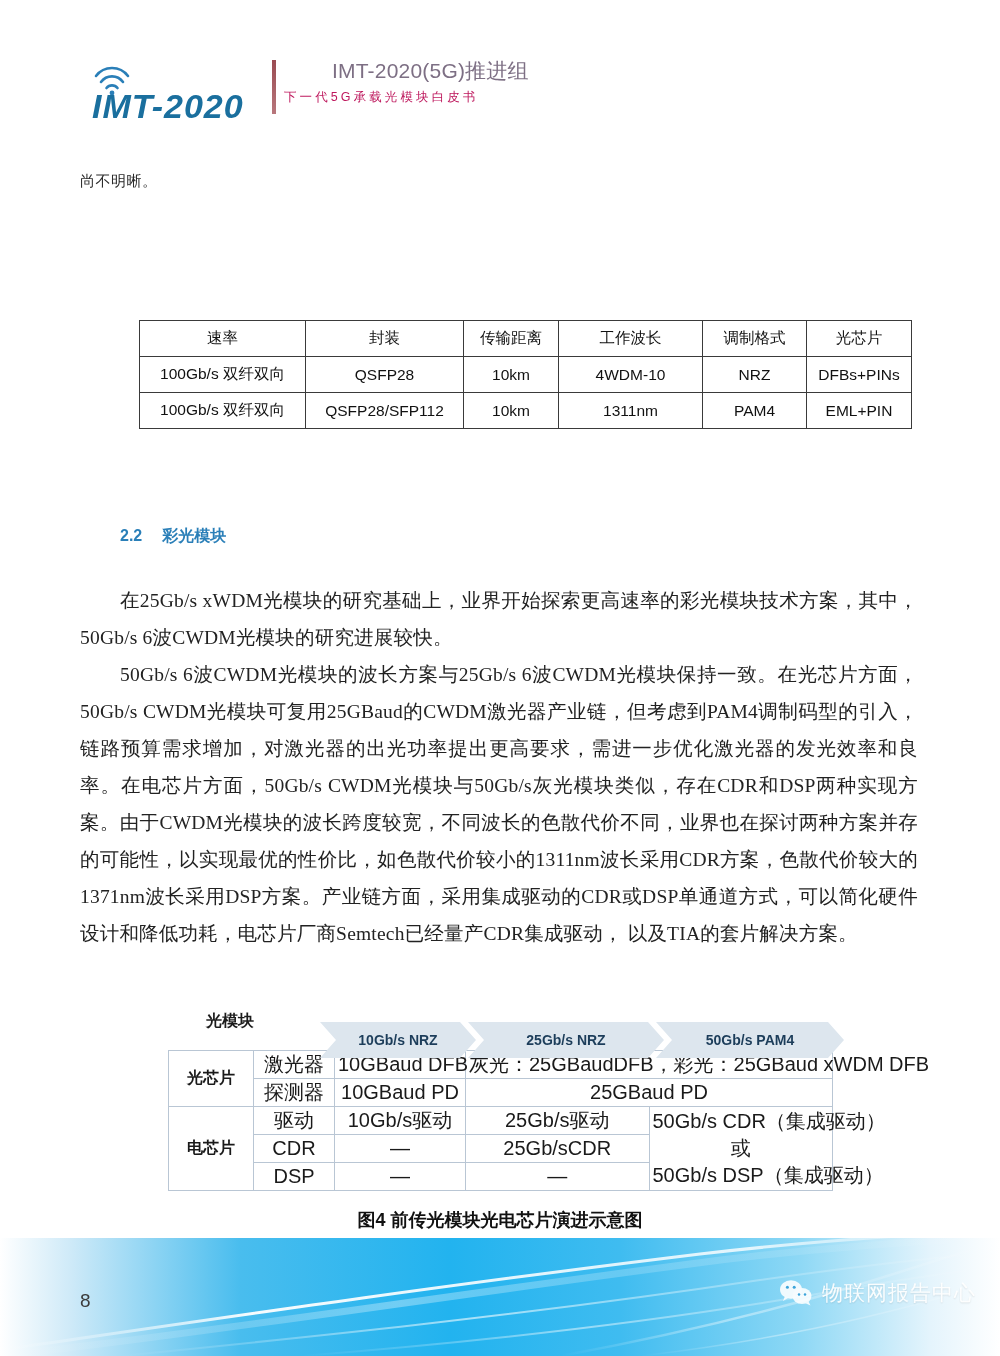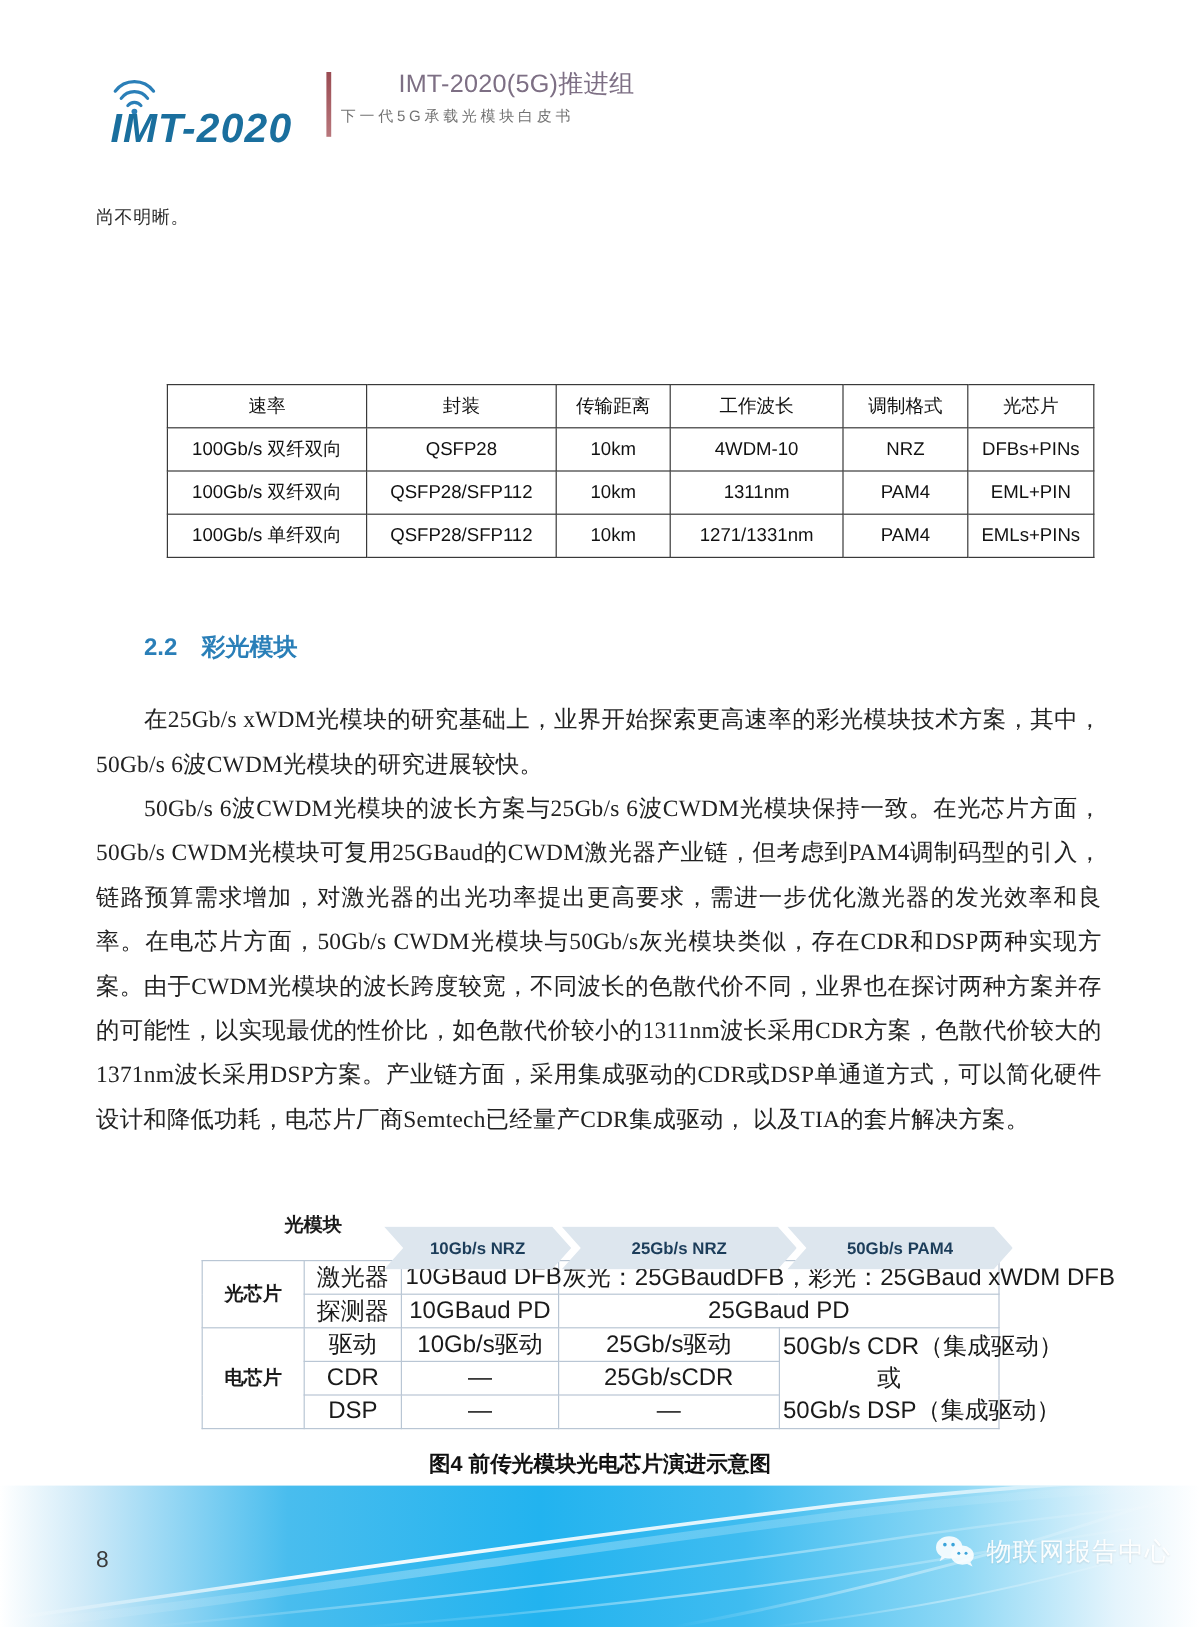--- a/index.html
+++ b/index.html
@@ -14,21 +14,21 @@
   
   .header{position:absolute;left:0;top:0;width:1000px;height:150px;}
   .logo-wrap{position:absolute;left:88px;top:52px;width:180px;height:70px;}
   .logo-svg{display:block;}
   .brand-bar{position:absolute;left:272px;top:60px;width:4px;height:54px;
     background:linear-gradient(180deg,#9a4b52 0%, #b8777c 100%);}
   .brand-txt{position:absolute;left:284px;top:58px;}
   .brand-title{font-family:"Liberation Sans",sans-serif;font-size:21px;
     color:#7d6f84;letter-spacing:.2px;line-height:26px;white-space:nowrap;margin-left:48px;}
   .brand-sub{font-family:"Liberation Sans",sans-serif;font-size:12.5px;
-    color:#737373;letter-spacing:3.1px;line-height:20px;margin-top:3px;white-space:nowrap;}
+    color:#be185d;letter-spacing:3.1px;line-height:20px;margin-top:3px;white-space:nowrap;}
 
   
   .lead-line{position:absolute;left:80px;top:172px;font-size:15px;color:#2a2a2a;
     letter-spacing:.5px;}
 
   .tbl3-cap{position:absolute;left:0;top:272px;width:1000px;text-align:center;
     font-family:"Liberation Sans",sans-serif;font-weight:bold;font-size:17.5px;color:#1a1a1a;}
 
   
   .tbl3{position:absolute;left:139px;top:320px;width:722px;
@@ -38,33 +38,33 @@
     padding:0 2px;white-space:nowrap;}
   .tbl3 .c0{width:161px;}
   .tbl3 .c1{width:153px;}
   .tbl3 .c2{width:90px;}
   .tbl3 .c3{width:139px;}
   .tbl3 .c4{width:99px;}
   .tbl3 .c5{width:100px;}
 
   
   .sec-head{position:absolute;left:120px;top:526px;
-    font-family:"Liberation Sans",sans-serif;font-weight:bold;font-size:20px;color:#2a7fb8;}
+    font-family:"Liberation Sans",sans-serif;font-weight:bold;font-size:16px;color:#2a7fb8;}
   .sec-head .num{margin-right:20px;}
 
   .para{position:absolute;left:80px;width:838px;font-size:19.5px;color:#222;
     line-height:37px;text-align:justify;letter-spacing:.2px;}
   .para.p1{top:582px;text-indent:40px;}
   .para.p2{top:656px;text-indent:40px;}
 
   
   .fig{position:absolute;left:168px;top:1002px;width:665px;height:185px;}
 
   .fig-hdr{position:relative;height:44px;}
-  .fig-hdr-label{position:absolute;left:38px;top:9px;width:110px;text-align:center;
+  .fig-hdr-label{position:absolute;left:38px;top:9px;width:110px;text-align:left;
     font-family:"Liberation Sans",sans-serif;font-weight:bold;font-size:16px;color:#1b1b1b;}
   .chev{position:absolute;top:4px;height:36px;
     font-family:"Liberation Sans",sans-serif;font-weight:bold;font-size:14px;
     color:#1c3d5a;display:flex;align-items:center;justify-content:center;
     background:#dde6ee;
     clip-path:polygon(0 0, calc(100% - 16px) 0, 100% 50%, calc(100% - 16px) 100%, 0 100%, 16px 50%);margin-top:16px;}
   .chev.a{left:152px;width:156px;}
   .chev.b{left:300px;width:196px;}
   .chev.c{left:488px;width:188px;}
 
@@ -139,28 +139,20 @@
       <td class="c5">DFBs+PINs</td>
     </tr>
     <tr>
       <td class="c0">100Gb/s 双纤双向</td>
       <td class="c1">QSFP28/SFP112</td>
       <td class="c2">10km</td>
       <td class="c3">1311nm</td>
       <td class="c4">PAM4</td>
       <td class="c5">EML+PIN</td>
     </tr>
-    <tr>
-      <td class="c0">100Gb/s 单纤双向</td>
-      <td class="c1">QSFP28/SFP112</td>
-      <td class="c2">10km</td>
-      <td class="c3">1271/1331nm</td>
-      <td class="c4">PAM4</td>
-      <td class="c5">EMLs+PINs</td>
-    </tr>
   </tbody>
     </table>
 
   <div class="sec-head">
     <span class="num">2.2</span><span>彩光模块</span>
   </div>
 
   <div class="para p1">在25Gb/s  xWDM光模块的研究基础上，业界开始探索更高速率的彩光模块技术方案，其中，50Gb/s 6波CWDM光模块的研究进展较快。</div>
   <div class="para p2">50Gb/s  6波CWDM光模块的波长方案与25Gb/s  6波CWDM光模块保持一致。在光芯片方面，50Gb/s  CWDM光模块可复用25GBaud的CWDM激光器产业链，但考虑到PAM4调制码型的引入，链路预算需求增加，对激光器的出光功率提出更高要求，需进一步优化激光器的发光效率和良率。在电芯片方面，50Gb/s  CWDM光模块与50Gb/s灰光模块类似，存在CDR和DSP两种实现方案。由于CWDM光模块的波长跨度较宽，不同波长的色散代价不同，业界也在探讨两种方案并存的可能性，以实现最优的性价比，如色散代价较小的1311nm波长采用CDR方案，色散代价较大的1371nm波长采用DSP方案。产业链方面，采用集成驱动的CDR或DSP单通道方式，可以简化硬件设计和降低功耗，电芯片厂商Semtech已经量产CDR集成驱动， 以及TIA的套片解决方案。</div>
 

